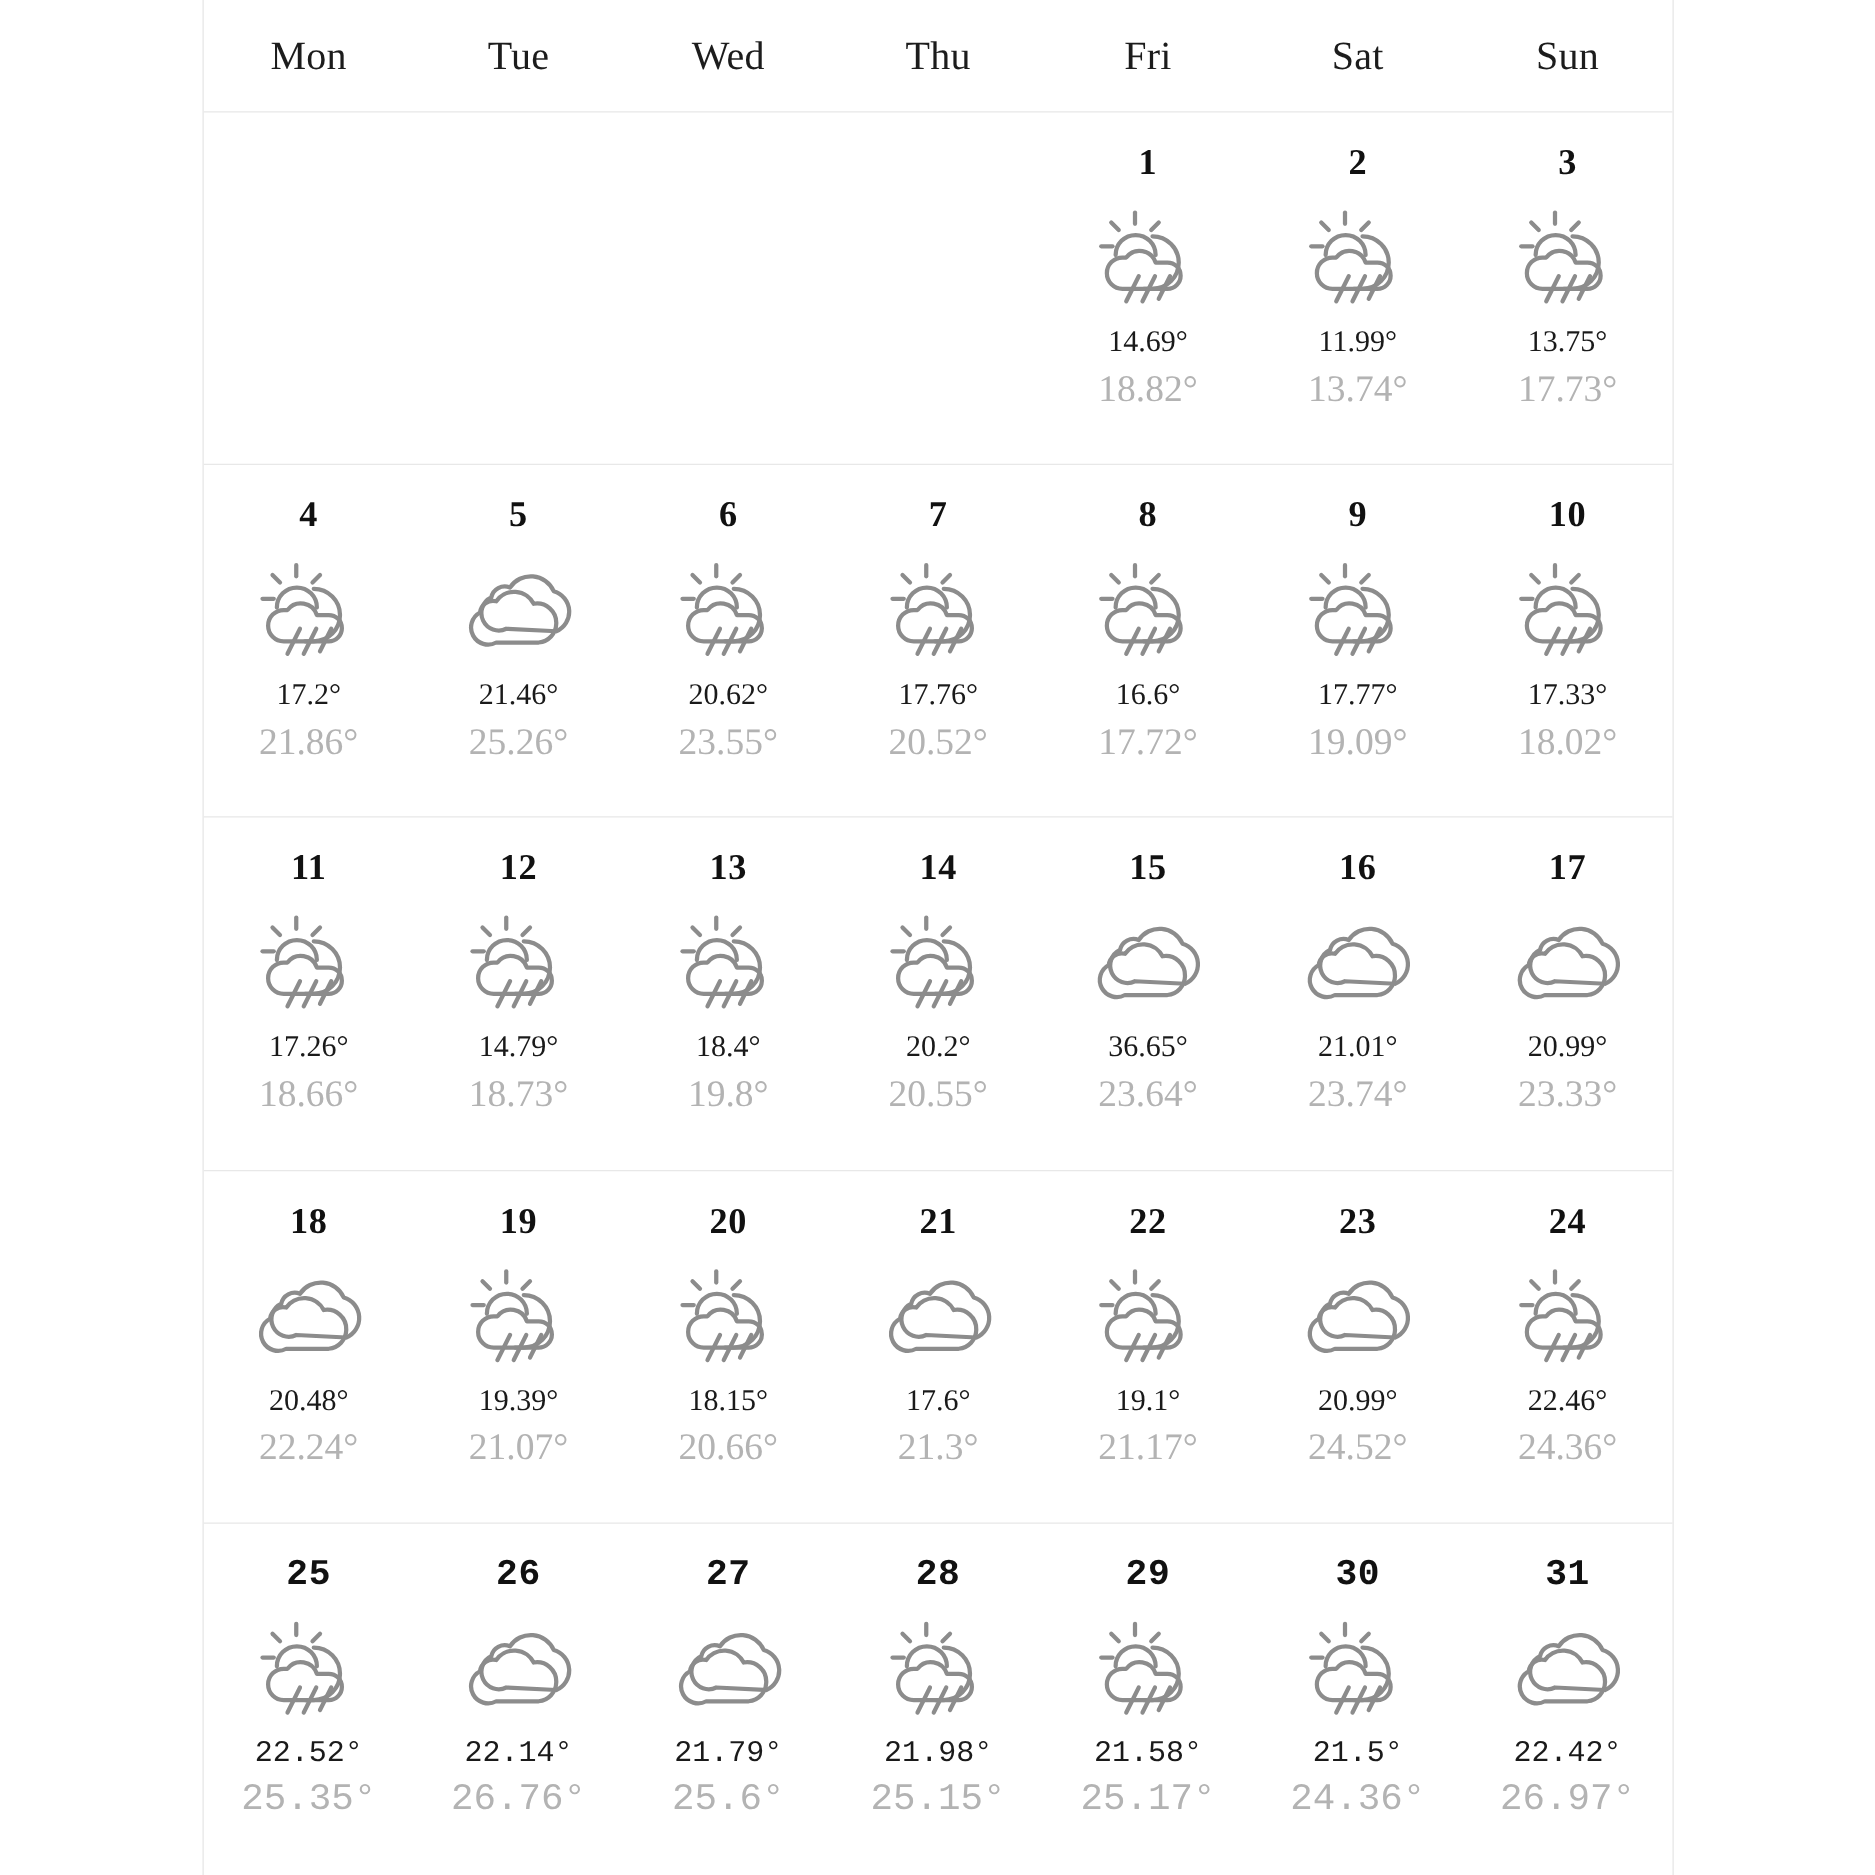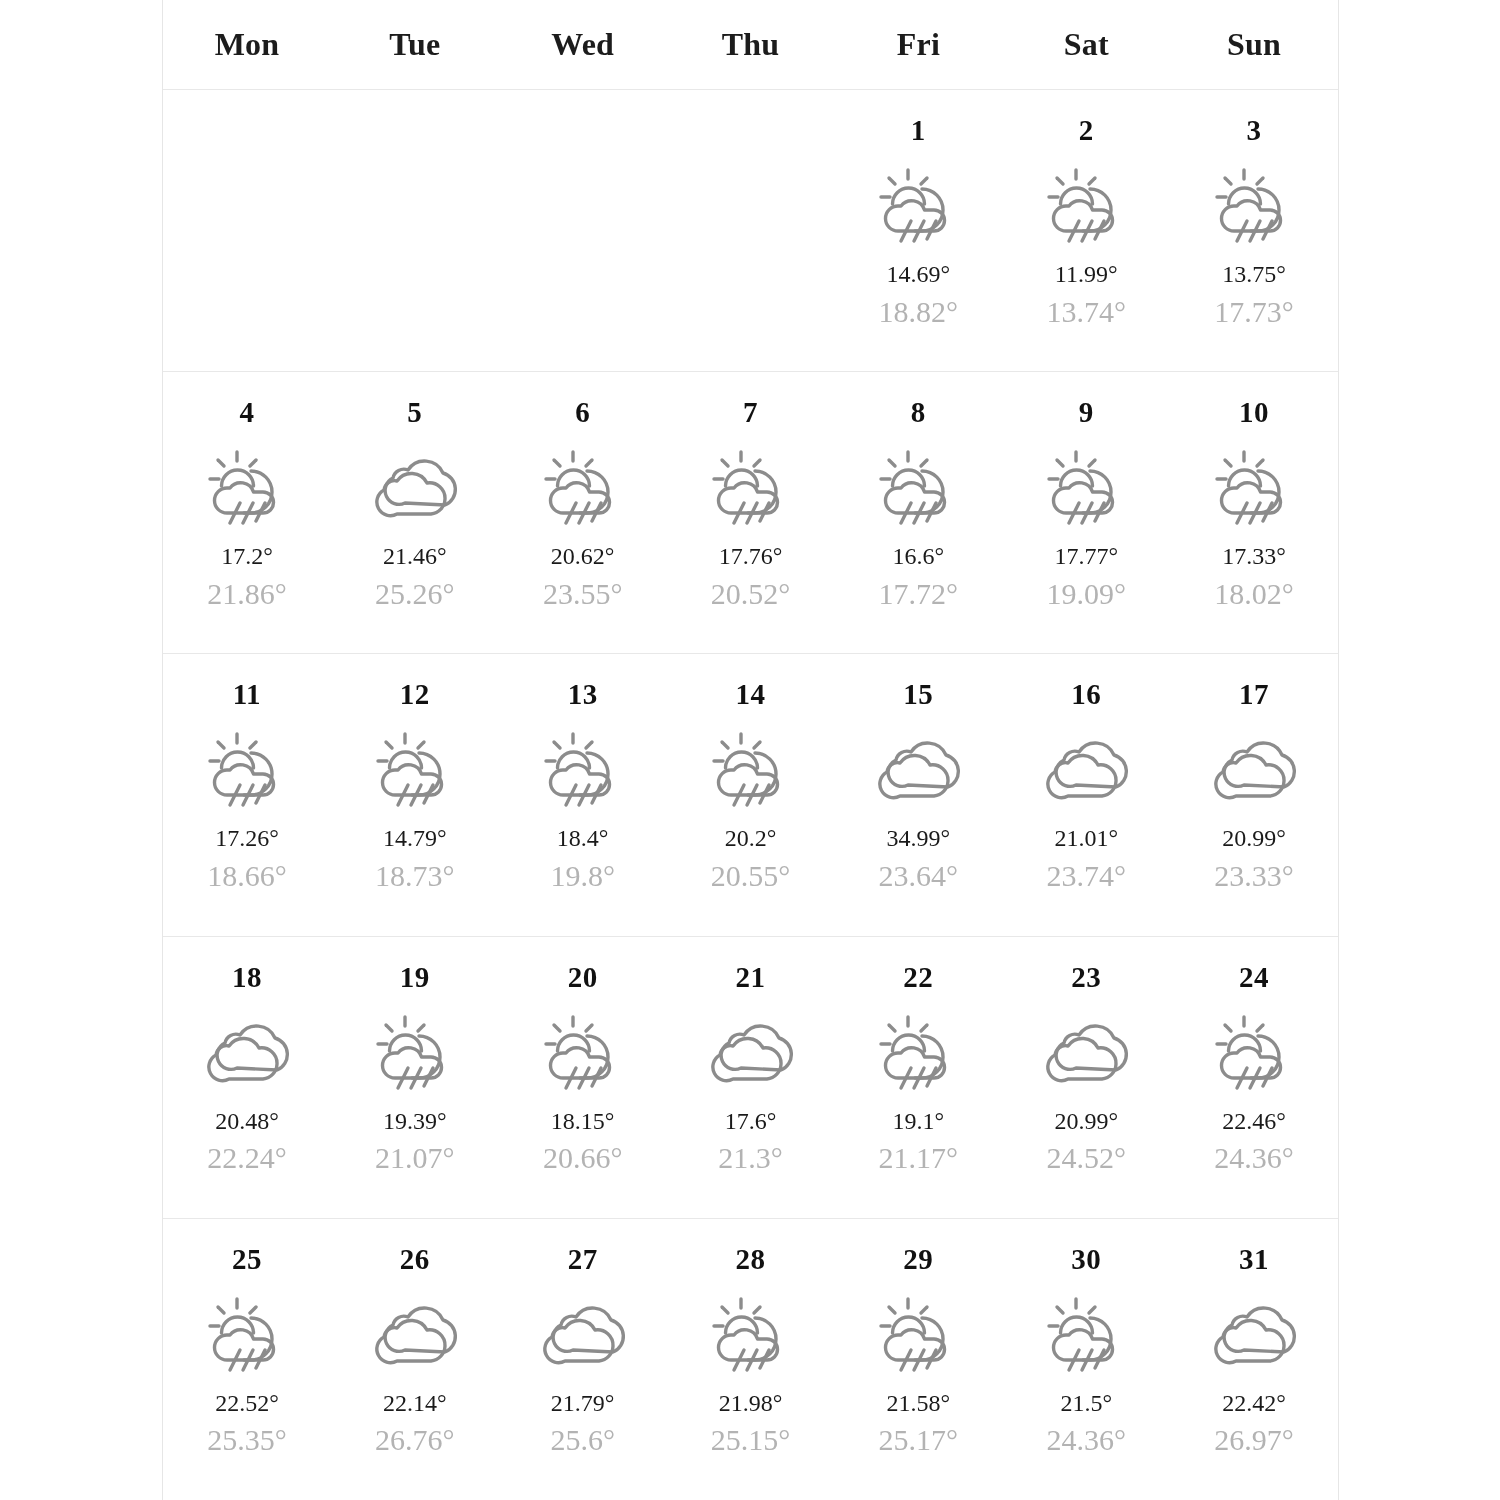--- a/index.html
+++ b/index.html
@@ -33,38 +33,39 @@
     flex: 0 0 89px;
     display: flex;
     border-bottom: 1px solid #e8e8e8;
     align-items: center;
   }
   .weekday-cell {
     flex: 1 1 0;
     text-align: center;
     font-size: 32px;
     color: #1c1c1c;
-    font-weight: 700;
+    font-weight: 400;
     letter-spacing: 0.2px;
   }
 
   
   .weeks {
     flex: 1 1 auto;
     display: flex;
     flex-direction: column;
   }
   .week-row {
     flex: 1 1 0;
     display: flex;
     border-bottom: 1px solid #e8e8e8;
     min-height: 0;
   }
   .week-row:last-child {
     border-bottom: none;
+    font-family: Liberation Mono, monospace;
   }
 
   .day-cell {
     flex: 1 1 0;
     display: flex;
     flex-direction: column;
     align-items: center;
     padding-top: 26px;
     box-sizing: border-box;
     min-width: 0;
@@ -438,21 +439,21 @@
         <div class="day-cell">
           <div class="day-number">15</div>
           <div class="icon-wrap">
             <svg width="104" height="84" viewBox="0 0 104 84" fill="none">
               <g stroke="#8c8c8c" stroke-width="3.4" stroke-linecap="round" stroke-linejoin="round" fill="none">
                 <path d="M30 33 A11 11 0 0 1 45 25 A20 20 0 0 1 80 28 A17 17 0 0 1 82 60 L42 58 A13 13 0 0 1 30 33 Z"></path>
                 <path d="M21 45 A10.5 10.5 0 0 1 34 36 A17.5 17.5 0 0 1 64 38 A15.5 15.5 0 0 1 82 54 A15.5 15.5 0 0 1 68 69 L34 69 A12.5 12.5 0 0 1 21 45 Z"></path>
               </g>
             </svg>
           </div>
-          <div class="temp-high">34.99°</div>
+          <div class="temp-high">36.65°</div>
           <div class="temp-low">23.64°</div>
         </div>
         <div class="day-cell">
           <div class="day-number">16</div>
           <div class="icon-wrap">
             <svg width="104" height="84" viewBox="0 0 104 84" fill="none">
               <g stroke="#8c8c8c" stroke-width="3.4" stroke-linecap="round" stroke-linejoin="round" fill="none">
                 <path d="M30 33 A11 11 0 0 1 45 25 A20 20 0 0 1 80 28 A17 17 0 0 1 82 60 L42 58 A13 13 0 0 1 30 33 Z"></path>
                 <path d="M21 45 A10.5 10.5 0 0 1 34 36 A17.5 17.5 0 0 1 64 38 A15.5 15.5 0 0 1 82 54 A15.5 15.5 0 0 1 68 69 L34 69 A12.5 12.5 0 0 1 21 45 Z"></path>
               </g>

